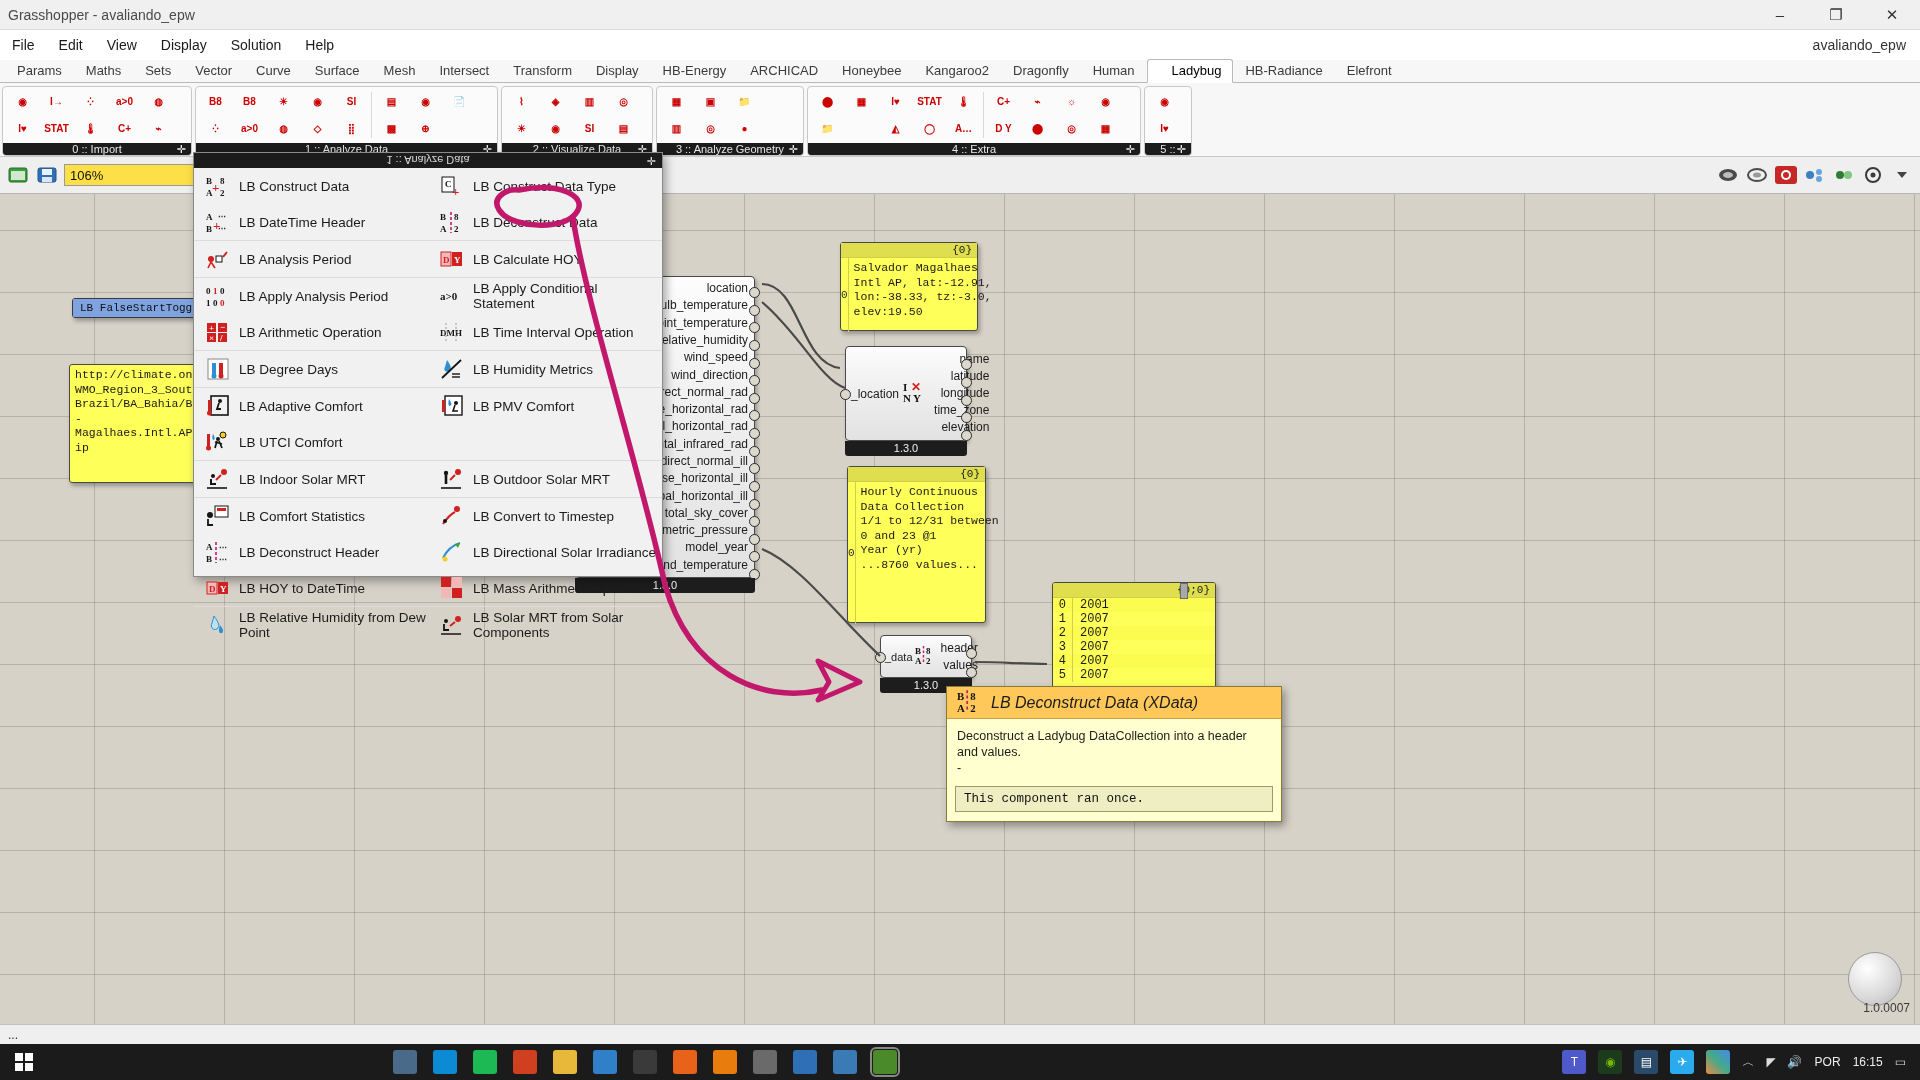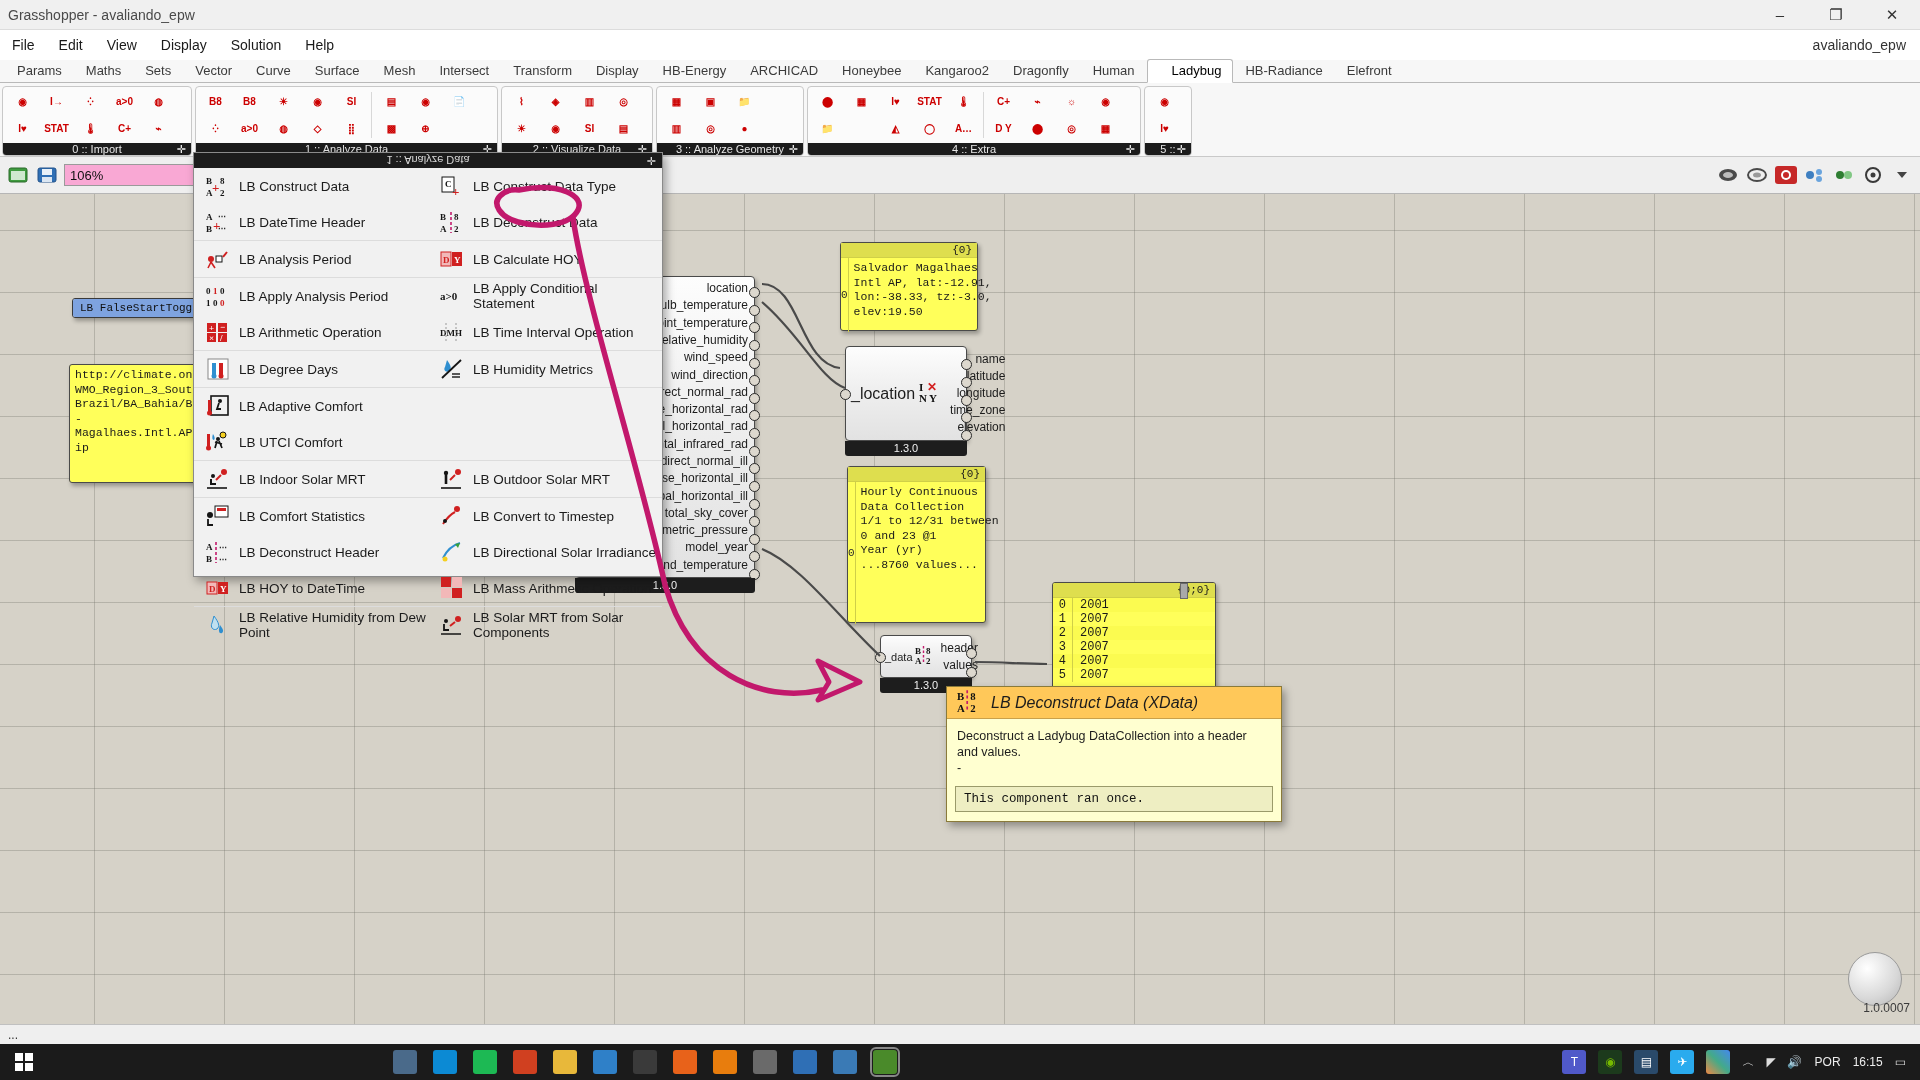--- a/index.html
+++ b/index.html
@@ -71,21 +71,21 @@
   .rsep{ width:1px; background:#d8d8d8; margin:3px 2px; }
 
   
   #ghtool{
     position:absolute; left:0; top:157px; width:1920px; height:37px;
     background:#efefef; border-bottom:1px solid #b6b6b6;
     display:flex; align-items:center; padding:0 6px; gap:5px;
   }
   .tbico{ width:24px; height:24px; display:flex; align-items:center; justify-content:center;}
   #zoombox{
-    width:165px; height:22px; background:#f9a8d4; border:1px solid #9a9a9a;
+    width:165px; height:22px; background:#fde047; border:1px solid #9a9a9a;
     font-size:13px; padding:2px 5px; color:#111;
   }
   #ghtool .right{ margin-left:auto; display:flex; align-items:center; gap:5px;}
 
   
   #canvas{
     position:absolute; left:0; top:194px; width:1920px; height:830px;
     background:#d6d2c8; overflow:hidden;
   }
   #grid{
@@ -566,21 +566,21 @@
 lon:-38.33, tz:-3.0,
 elev:19.50</div>
     </div>
     <div class="nub left" style="top:38px;"></div>
     <div class="nub" style="top:38px;"></div>
   </div>
 
   <div class="ghcomp" style="left:845px; top:152px; width:122px; height:95px;">
     <div class="inner" style="align-items:center;">
       <div style="display:flex;align-items:center;width:100%;">
-        <div style="font-size:16px;padding-left:5px;color:#1c1c1c;">_location</div>
+        <div style="font-size:12px;padding-left:5px;color:#1c1c1c;">_location</div>
         <div style="margin:0 3px;">
           <svg width="24" height="24" viewBox="0 0 24 24">
             <text x="1" y="11" font-family="Liberation Serif, serif" font-size="11" font-weight="bold" fill="#111">I</text>
             <text x="9" y="11" font-family="Liberation Serif, serif" font-size="12" font-weight="bold" fill="#d32020">✕</text>
             <text x="1" y="22" font-family="Liberation Serif, serif" font-size="11" font-weight="bold" fill="#111">N</text>
             <text x="11" y="22" font-family="Liberation Serif, serif" font-size="11" font-weight="bold" fill="#111">Y</text>
           </svg>
         </div>
         <div class="ports outs" id="locOuts" style="padding:2px 5px;">
             <div>name</div>
@@ -856,20 +856,32 @@
             <span class="gi">
               <svg width="24" height="24">
                 <rect x="5" y="2" width="17" height="19" fill="none" stroke="#151515" stroke-width="1.6"></rect>
                 <rect x="2" y="6" width="3" height="12" fill="#d02020"></rect>
                 <circle cx="3.5" cy="19" r="2.5" fill="#d02020"></circle>
                 <circle cx="14" cy="7" r="2" fill="#151515"></circle>
                 <path d="M13,9 l-2,6 l4,0" stroke="#151515" stroke-width="1.8" fill="none"></path>
               </svg>
             </span>
             <span>LB Adaptive Comfort</span>
+          </div>
+          <div class="pcell">
+            <span class="gi">
+              <svg width="24" height="24">
+                <rect x="5" y="2" width="17" height="19" fill="#fff" stroke="#151515" stroke-width="1.4"></rect>
+                <rect x="2" y="6" width="3" height="12" fill="#d02020"></rect>
+                <path d="M9,5 C12,9 12,11 10,12 C8,12 8,9 9,5 Z" fill="#2f8fd0"></path>
+                <circle cx="16" cy="9" r="2" fill="#151515"></circle>
+                <path d="M15,11 l-2,6 l5,0" stroke="#151515" stroke-width="1.6" fill="none"></path>
+              </svg>
+            </span>
+            <span>LB PMV Comfort</span>
           </div>
         </div>
         <div class="prow">
           <div class="pcell">
             <span class="gi">
               <svg width="24" height="24">
                 <rect x="1" y="4" width="3" height="12" fill="#d02020"></rect>
                 <circle cx="2.5" cy="18" r="2.5" fill="#d02020"></circle>
                 <path d="M7,4 C9,7 9,9 8,10 C6,10 6,7 7,4 Z" fill="#2f8fd0"></path>
                 <circle cx="17" cy="5" r="3" fill="#f5d020" stroke="#151515"></circle>

